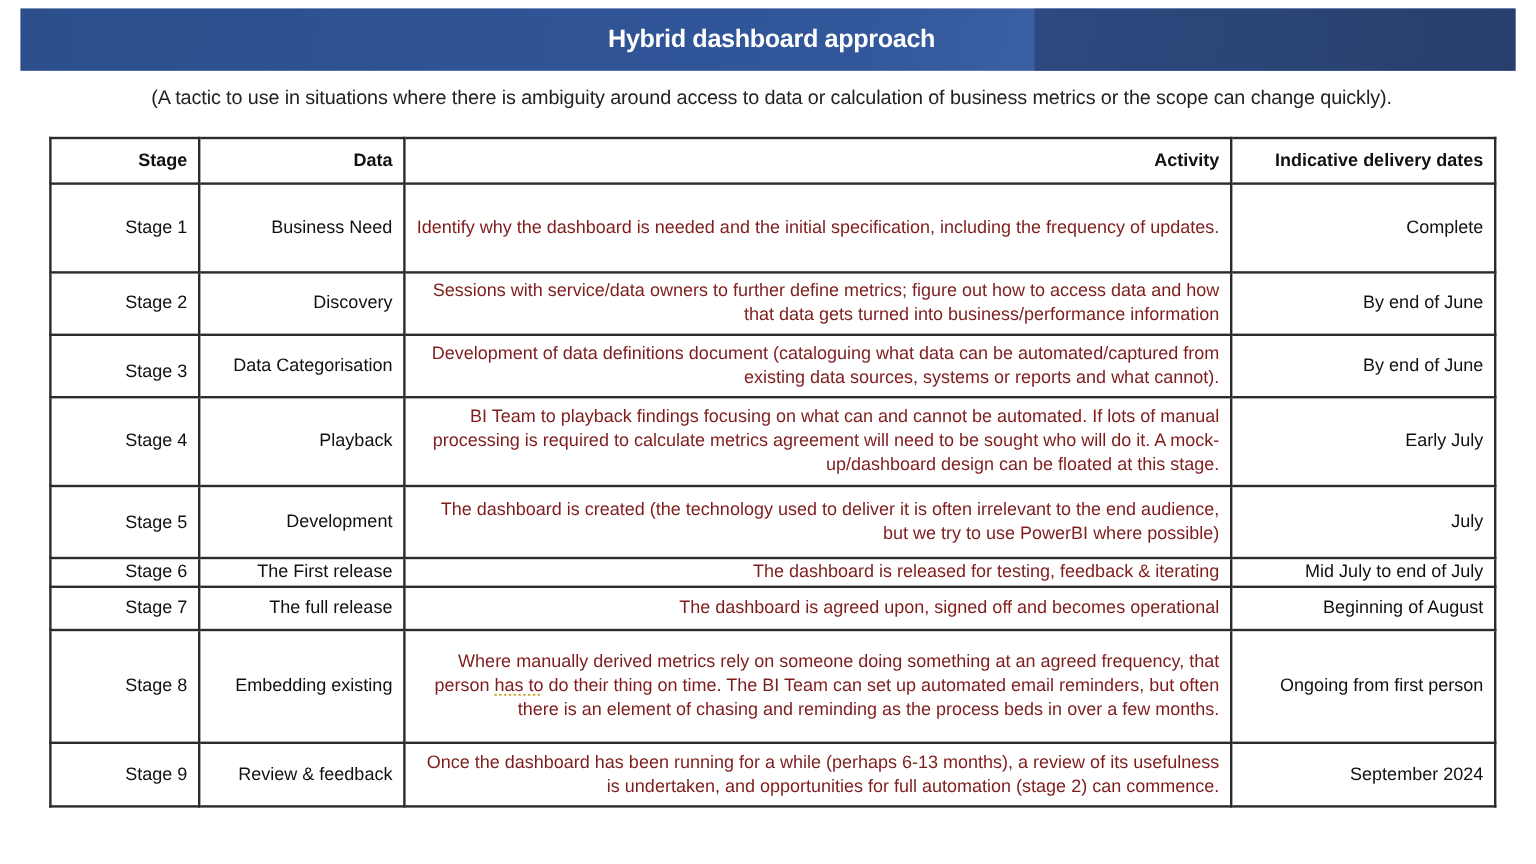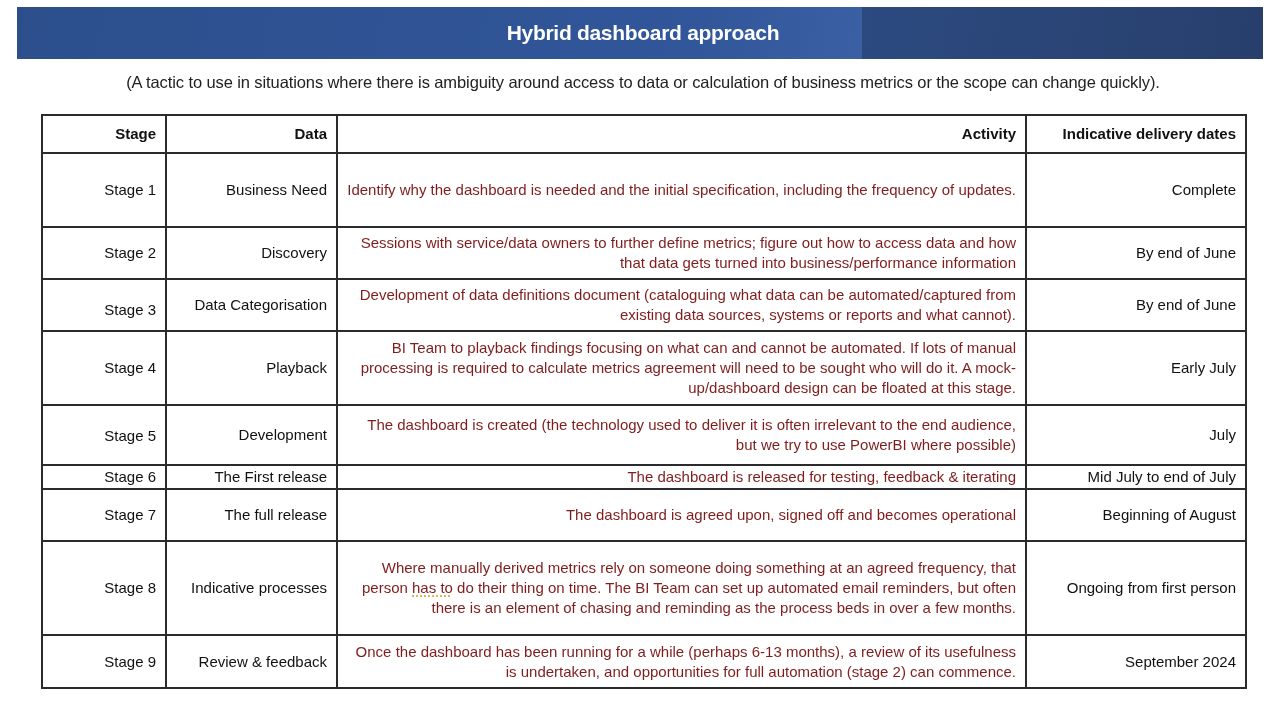--- a/index.html
+++ b/index.html
@@ -81,29 +81,29 @@
       <td class="title">Development</td>
       <td class="activity">The dashboard is created (the technology used to deliver it is often irrelevant to the end audience, but we try to use PowerBI where possible)</td>
       <td class="date">July</td>
     </tr>
     <tr style="height:24px">
       <td class="stage">Stage 6</td>
       <td class="title">The First release</td>
       <td class="activity">The dashboard is released for testing, feedback &amp; iterating</td>
       <td class="date">Mid July to end of July</td>
     </tr>
-    <tr style="height:52px">
+    <tr style="height:36px">
       <td class="stage">Stage 7</td>
       <td class="title">The full release</td>
       <td class="activity">The dashboard is agreed upon, signed off and becomes operational</td>
       <td class="date">Beginning of August</td>
     </tr>
     <tr style="height:94px">
       <td class="stage">Stage 8</td>
-      <td class="title">Indicative processes</td>
+      <td class="title">Embedding existing</td>
       <td class="activity"><span>Where manually derived metrics rely on someone doing something at an agreed frequency, that person </span><span class="spell">has to</span><span> do their thing on time. The BI Team can set up automated email reminders, but often there is an element of chasing and reminding as the process beds in over a few months.</span></td>
       <td class="date">Ongoing from first person</td>
     </tr>
     <tr style="height:53px">
       <td class="stage">Stage 9</td>
       <td class="title">Review &amp; feedback</td>
       <td class="activity">Once the dashboard has been running for a while (perhaps 6-13 months), a review of its usefulness is undertaken, and opportunities for full automation (stage 2) can commence.</td>
       <td class="date">September 2024</td>
     </tr>
   </tbody>

